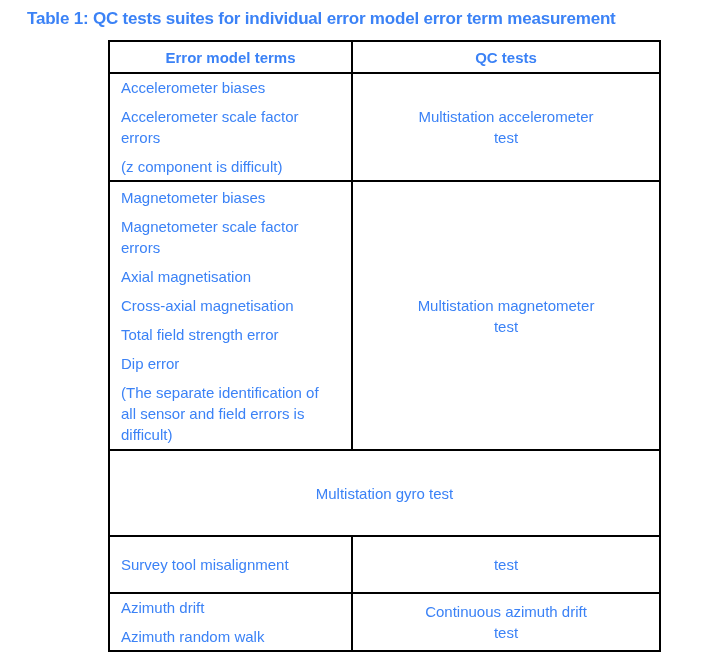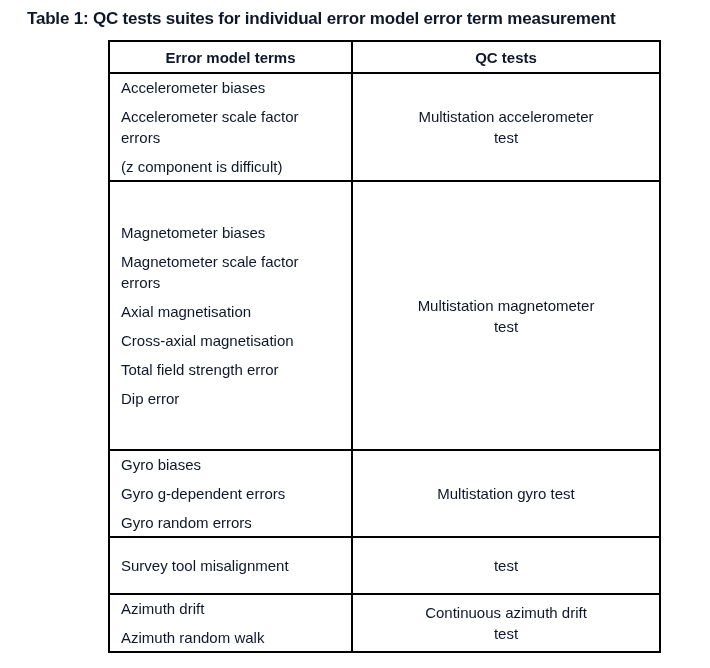--- a/index.html
+++ b/index.html
@@ -6,21 +6,21 @@
     margin: 0;
     padding: 0;
     background: #ffffff;
   }
   .page {
     position: relative;
     width: 710px;
     height: 668px;
     background: #ffffff;
     font-family: "Liberation Sans", "DejaVu Sans", sans-serif;
-    color: #0f172a;
+    color: #3b82f6;
     overflow: hidden;
   }
   .doc-title {
     position: absolute;
     left: 27px;
     top: 9px;
     font-size: 17px;
     font-weight: bold;
     letter-spacing: -0.2px;
     white-space: nowrap;
@@ -131,38 +131,32 @@
           </div>
           <div class="para">
             <div class="line">Cross-axial magnetisation</div>
           </div>
           <div class="para">
             <div class="line">Total field strength error</div>
           </div>
           <div class="para">
             <div class="line">Dip error</div>
           </div>
+          <div class="para">
+            <div class="line">(The separate identification of</div>
+            <div class="line">all sensor and field errors is</div>
+            <div class="line">difficult)</div>
+          </div>
         </div>
         <div class="cell cell-right">
           <div class="line">Multistation magnetometer</div>
           <div class="line">test</div>
         </div>
       </div>
       <div class="trow">
-        <div class="cell cell-left">
-          <div class="para">
-            <div class="line">Gyro biases</div>
-          </div>
-          <div class="para">
-            <div class="line">Gyro g-dependent errors</div>
-          </div>
-          <div class="para">
-            <div class="line">Gyro random errors</div>
-          </div>
-        </div>
         <div class="cell cell-right">
           <div class="line">Multistation gyro test</div>
         </div>
       </div>
       <div class="trow">
         <div class="cell cell-left">
           <div class="para">
             <div class="line">Survey tool misalignment</div>
           </div>
         </div>

